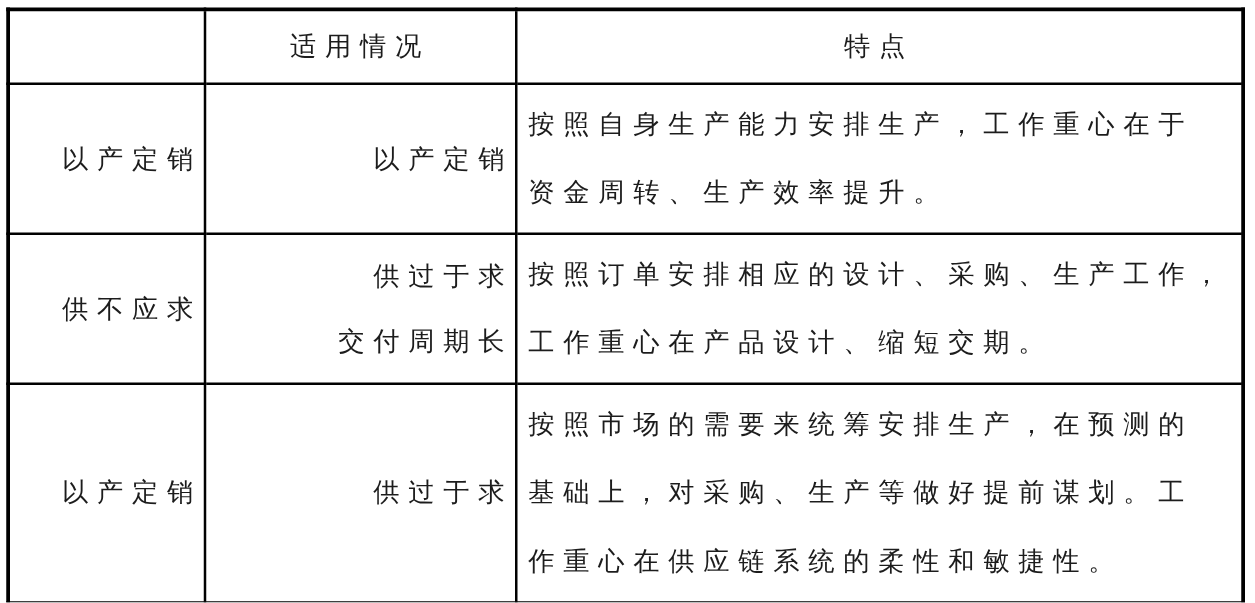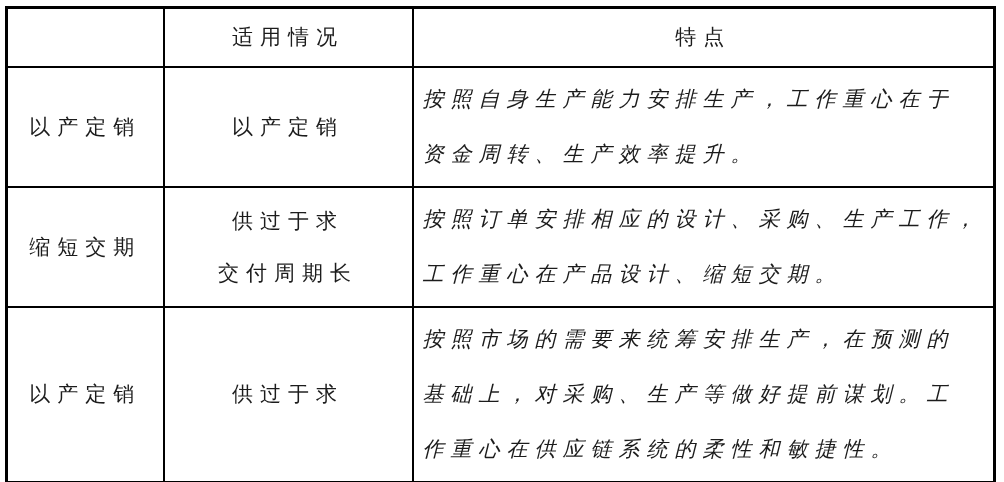--- a/index.html
+++ b/index.html
@@ -31,32 +31,31 @@
     border: 2px solid #000000;
     font-size: 21px;
     font-weight: 400;
     letter-spacing: 7px;
     color: #1c1c1c;
     vertical-align: middle;
     white-space: pre-line;
     overflow: hidden;
   }
   td.c-center {
-    text-align: center;
+    text-align: right;
     line-height: 52px;
   }
   th.h-cell {
     text-align: center;
     line-height: 30px;
   }
   td.c-feature {
     text-align: left;
     padding: 4px 4px 4px 9px;
     line-height: 55px;
-    font-style: italic;
   }
   col.col-mode      { width: 157px; }
   col.col-situation { width: 249px; }
   col.col-feature   { width: 582px; }
   tr.r-header { height: 59px; }
   tr.r-1      { height: 119px; }
   tr.r-2      { height: 116px; }
   tr.r-3      { height: 171px; }
 </style>
 </head>
@@ -75,21 +74,21 @@
         <th class="h-cell">适用情况</th>
         <th class="h-cell">特点</th>
       </tr>
       <tr class="r-1">
         <td class="c-center">以产定销</td>
         <td class="c-center">以产定销</td>
         <td class="c-feature">按照自身生产能力安排生产，工作重心在于
 资金周转、生产效率提升。</td>
       </tr>
       <tr class="r-2">
-        <td class="c-center">缩短交期</td>
+        <td class="c-center">供不应求</td>
         <td class="c-center">供过于求
 交付周期长</td>
         <td class="c-feature">按照订单安排相应的设计、采购、生产工作，
 工作重心在产品设计、缩短交期。</td>
       </tr>
       <tr class="r-3">
         <td class="c-center">以产定销</td>
         <td class="c-center">供过于求</td>
         <td class="c-feature">按照市场的需要来统筹安排生产，在预测的
 基础上，对采购、生产等做好提前谋划。工

